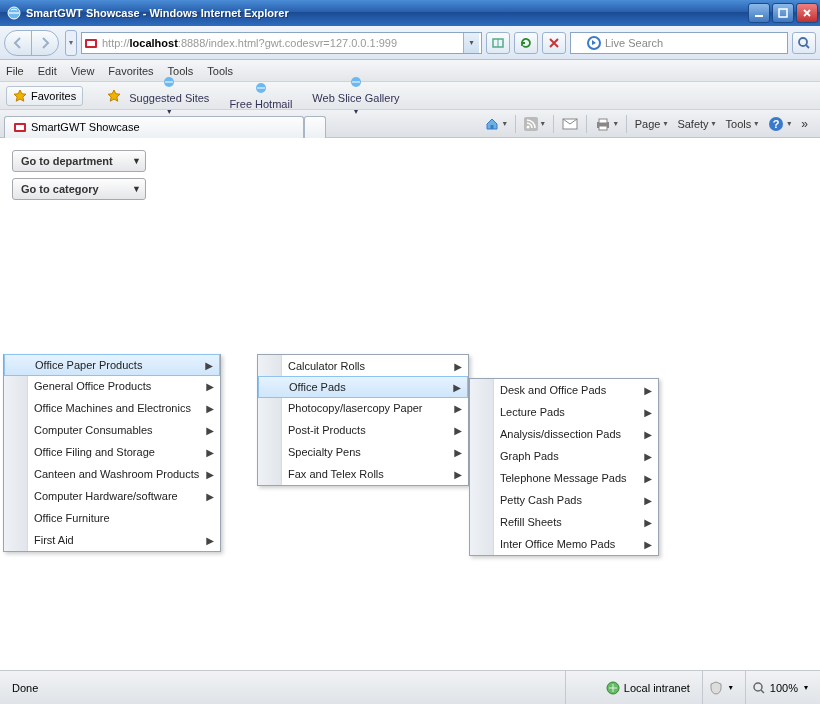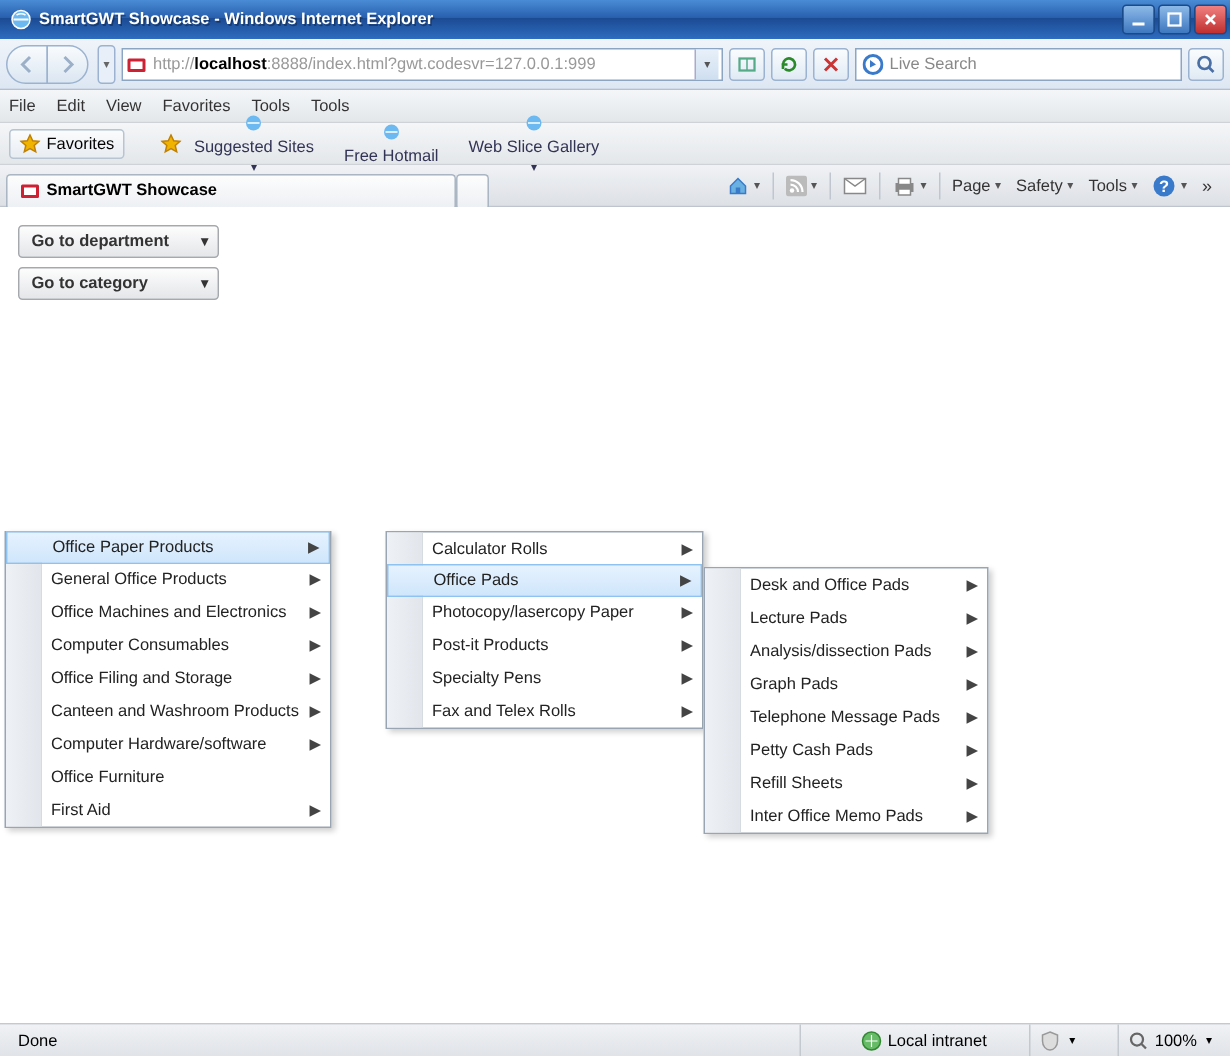--- a/index.html
+++ b/index.html
@@ -79,21 +79,21 @@
   border: 1px solid #9bb3d0;
   border-radius: 3px;
   background: linear-gradient(to bottom, #fafcfe, #e0eaf4);
   display: flex; align-items: center; justify-content: center;
 }
 .searchbox {
   width: 218px; height: 22px;
   border: 1px solid #8ca5c3;
   background: #fff;
   display: flex; align-items: center;
-  padding: 0 4px;
+  padding: 0 16px;
   color: #888;
   gap: 4px;
 }
 
 .menubar {
   height: 22px;
   background: linear-gradient(to bottom, #f4f6f8, #e4e7ea);
   border-bottom: 1px solid #cfd3d8;
   display: flex; align-items: center;
   padding: 0 6px;
@@ -128,21 +128,20 @@
 .tab {
   height: 22px;
   background: linear-gradient(to bottom, #fdfdfd, #edf0f4);
   border: 1px solid #aab6c4;
   border-bottom: none;
   border-radius: 3px 3px 0 0;
   display: flex; align-items: center;
   padding: 0 8px;
   gap: 4px;
   margin-top: 6px;
-  font-weight: bold;
 }
 .tabnew { width: 22px; }
 .cmdbar { margin-left: auto; display:flex; align-items:center; gap:2px; padding-right: 4px; }
 .cmd { display:flex; align-items:center; gap:3px; padding: 2px 4px; color:#333; }
 .cmd .dd { font-size: 8px; color: #555; }
 .sep { width:1px; height:18px; background:#c0c6cf; margin: 0 2px; }
 .chev { font-size: 12px; color:#333; padding: 0 4px; }
 
 .content {
   position: relative;
@@ -191,26 +190,26 @@
   border: 1px solid #8ec2f0;
   margin: -1px 0;
 }
 #menu1 { left: 3px; top: 216px; width: 218px; }
 #menu2 { left: 257px; top: 216px; width: 212px; }
 #menu3 { left: 469px; top: 240px; width: 190px; }
 
 .statusbar {
   position: absolute;
   bottom: 0; left: 0; right: 0;
-  height: 22px;
+  height: 34px;
   background: linear-gradient(to bottom, #f0f2f5, #e0e3e7);
   border-top: 1px solid #c4c9d0;
   display: flex; align-items: center;
   padding: 0 6px;
-  gap: 22px;
+  gap: 6px;
 }
 .statusbar .pane { display:flex; align-items:center; gap:4px; padding: 0 6px; border-left: 1px solid #c4c9d0; height:100%; }
 .statusbar .first { border-left: none; flex:1; }
 svg { display: block; }
 </style>
 </head>
 <body>
 
 <div class="titlebar">
   <span class="ie-icon">

